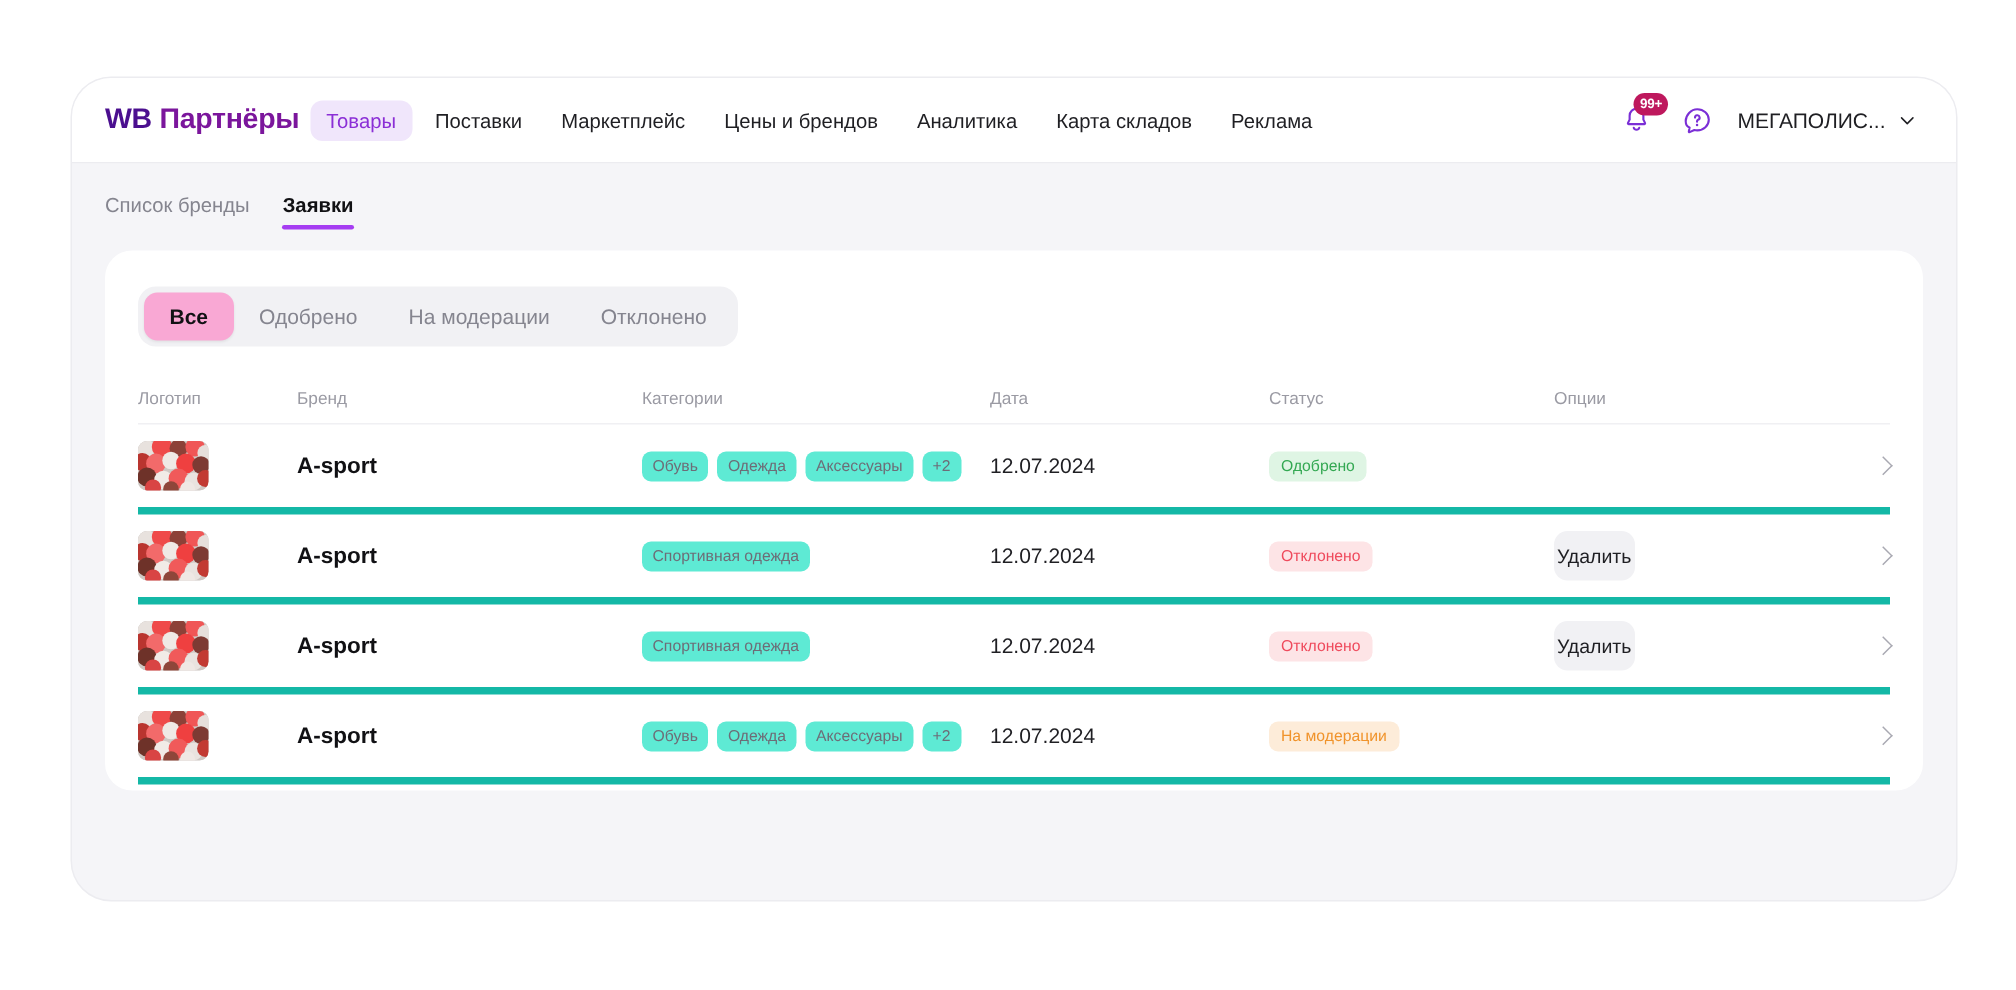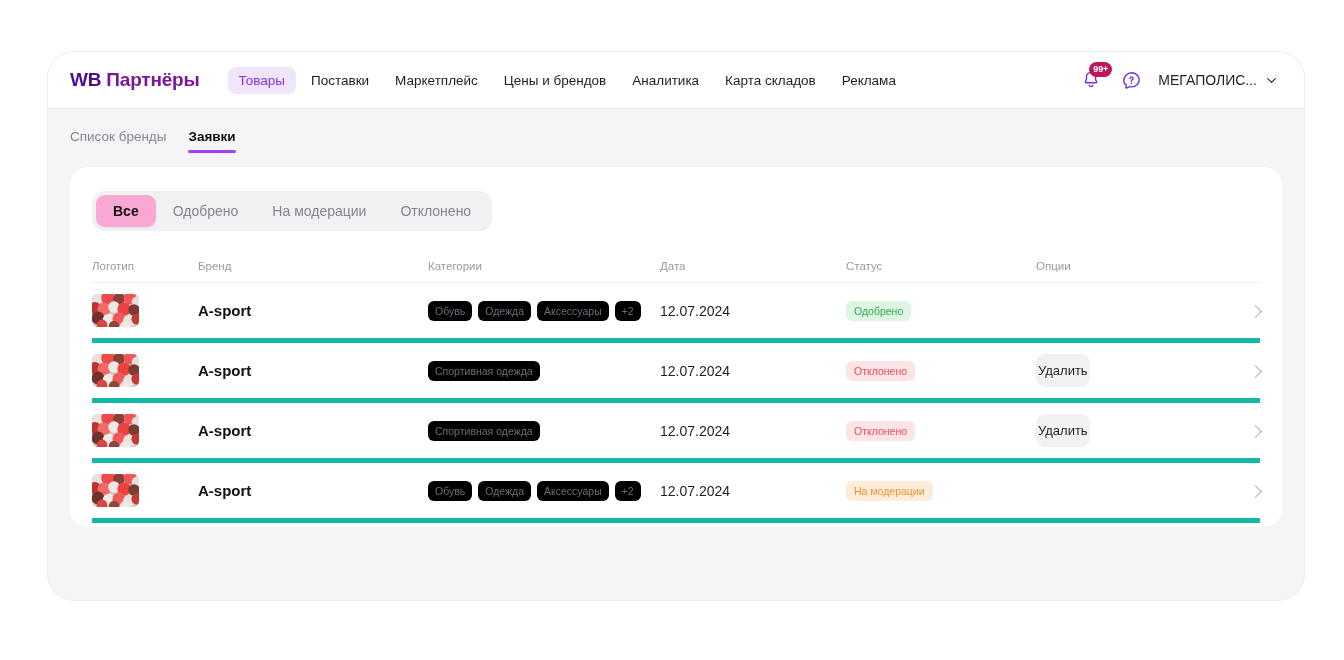--- a/index.html
+++ b/index.html
@@ -44,21 +44,21 @@
     padding: 0 22px 0 22px;
     border-bottom: 1px solid #ececf0;
   }
 
   .brand-logo {
     font-size: 19px;
     font-weight: 700;
     color: #7b169c;
     letter-spacing: -0.2px;
     white-space: nowrap;
-    margin-right: 28px;
+    margin-right: 7px;
   }
   .brand-logo .wb { color: #4b0f8f; }
 
   .nav-links {
     display: flex;
     align-items: flex-start;
     gap: 4px;
   }
   .nav-link {
     font-size: 13.5px;
@@ -260,21 +260,21 @@
 
   .brand-name {
     font-size: 15px;
     font-weight: 700;
     color: #111114;
     white-space: nowrap;
   }
 
   .chips { display: flex; align-items: center; gap: 6px; }
   .chip {
-    background: #000000;
+    background: #5eead4;
     color: #6d6d77;
     font-size: 10.5px;
     border-radius: 6px;
     padding: 4px 7px;
     white-space: nowrap;
   }
 
   .date-txt {
     font-size: 14px;
     color: #1f1f23;

